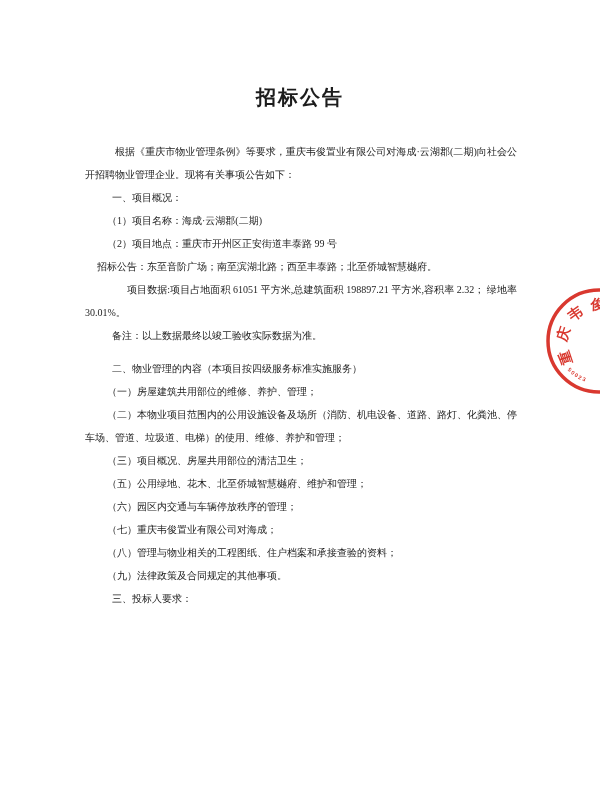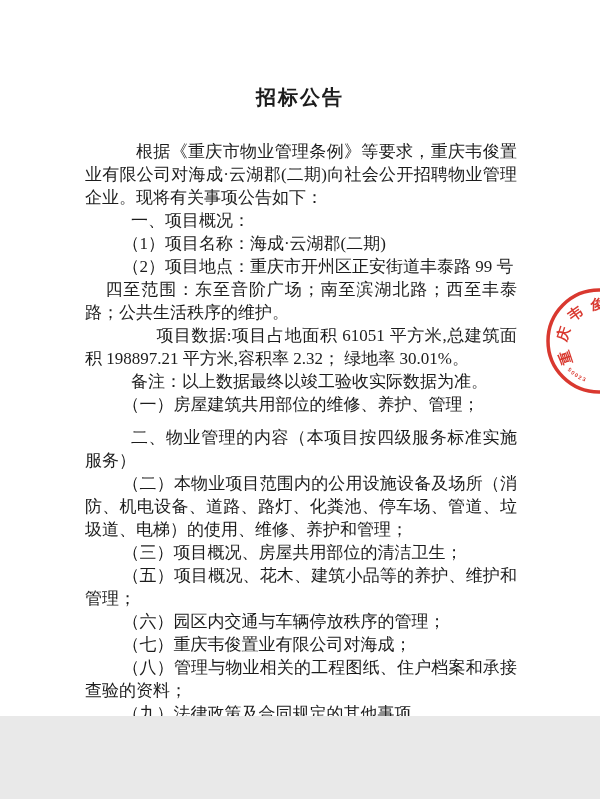--- a/index.html
+++ b/index.html
@@ -3,42 +3,42 @@
 <meta charset="utf-8">
 <style>
   html, body {
     margin: 0;
     padding: 0;
     background: #e9e9e9;
   }
   .page {
     position: relative;
     width: 600px;
-    height: 716px;
+    height: 799px;
     margin: 0 auto;
     background: #ffffff;
     overflow: hidden;
     font-family: "Liberation Serif", "DejaVu Serif", serif;
     color: #1c1c1c;
   }
   .doc-title {
     margin: 0;
     padding-top: 84px;
     font-size: 20px;
     line-height: 26px;
     font-weight: bold;
     text-align: center;
     letter-spacing: 2px;
   }
   .doc-body {
     position: absolute;
     left: 85px;
     right: 83px;
     top: 140px;
-    font-size: 17px;
+    font-size: 10px;
     line-height: 23px;
     text-align: justify;
   }
   p.blk {
     margin: 0;
   }
   p.blk.bold { font-weight: normal; }
   p.blk.mt { margin-top: 10px; }
   .ind-intro   { text-indent: 3em;   }
   .ind-heading { text-indent: 2.7em; }
@@ -71,28 +71,28 @@
 
 <div class="page">
 
   <h1 class="doc-title">招标公告</h1>
 
   <div class="doc-body">
       <p class="blk ind-intro">根据《重庆市物业管理条例》等要求，重庆韦俊置业有限公司对海成·云湖郡(二期)向社会公开招聘物业管理企业。现将有关事项公告如下：</p>
       <p class="blk ind-heading bold">一、项目概况：</p>
       <p class="blk ind-item">（1）项目名称：海成·云湖郡(二期)</p>
       <p class="blk ind-item">（2）项目地点：重庆市开州区正安街道丰泰路 99 号</p>
-      <p class="blk ind-small">四至范围：东至音阶广场；南至滨湖北路；西至丰泰路；公共生活秩序的维护。</p>
+      <p class="blk ind-small">招标公告：东至音阶广场；南至滨湖北路；西至丰泰路；北至侨城智慧樾府。</p>
       <p class="blk ind-large">项目数据:项目占地面积 61051 平方米,总建筑面积 198897.21 平方米,容积率 2.32； 绿地率 30.01%。</p>
       <p class="blk ind-heading bold">备注：以上数据最终以竣工验收实际数据为准。</p>
+      <p class="blk ind-heading bold mt">二、物业管理的内容（本项目按四级服务标准实施服务）</p>
       <p class="blk ind-item">（一）房屋建筑共用部位的维修、养护、管理；</p>
-      <p class="blk ind-heading bold mt">二、物业管理的内容（本项目按四级服务标准实施服务）</p>
       <p class="blk ind-item">（二）本物业项目范围内的公用设施设备及场所（消防、机电设备、道路、路灯、化粪池、停车场、管道、垃圾道、电梯）的使用、维修、养护和管理；</p>
       <p class="blk ind-item">（三）项目概况、房屋共用部位的清洁卫生；</p>
-      <p class="blk ind-item">（五）项目概况、花木、建筑小品等的养护、维护和管理；</p>
+      <p class="blk ind-item">（五）公用绿地、花木、北至侨城智慧樾府、维护和管理；</p>
       <p class="blk ind-item">（六）园区内交通与车辆停放秩序的管理；</p>
       <p class="blk ind-item">（七）重庆韦俊置业有限公司对海成；</p>
       <p class="blk ind-item">（八）管理与物业相关的工程图纸、住户档案和承接查验的资料；</p>
       <p class="blk ind-item">（九）法律政策及合同规定的其他事项。</p>
       <p class="blk ind-heading bold">三、投标人要求：</p>
     </div>
 
   <svg class="stamp" viewBox="540 282 60 120" width="60" height="120" xmlns="http://www.w3.org/2000/svg">
     <circle cx="599" cy="341" r="51" fill="none" stroke-width="3.5" stroke="#d6281e"></circle>
     <defs>

